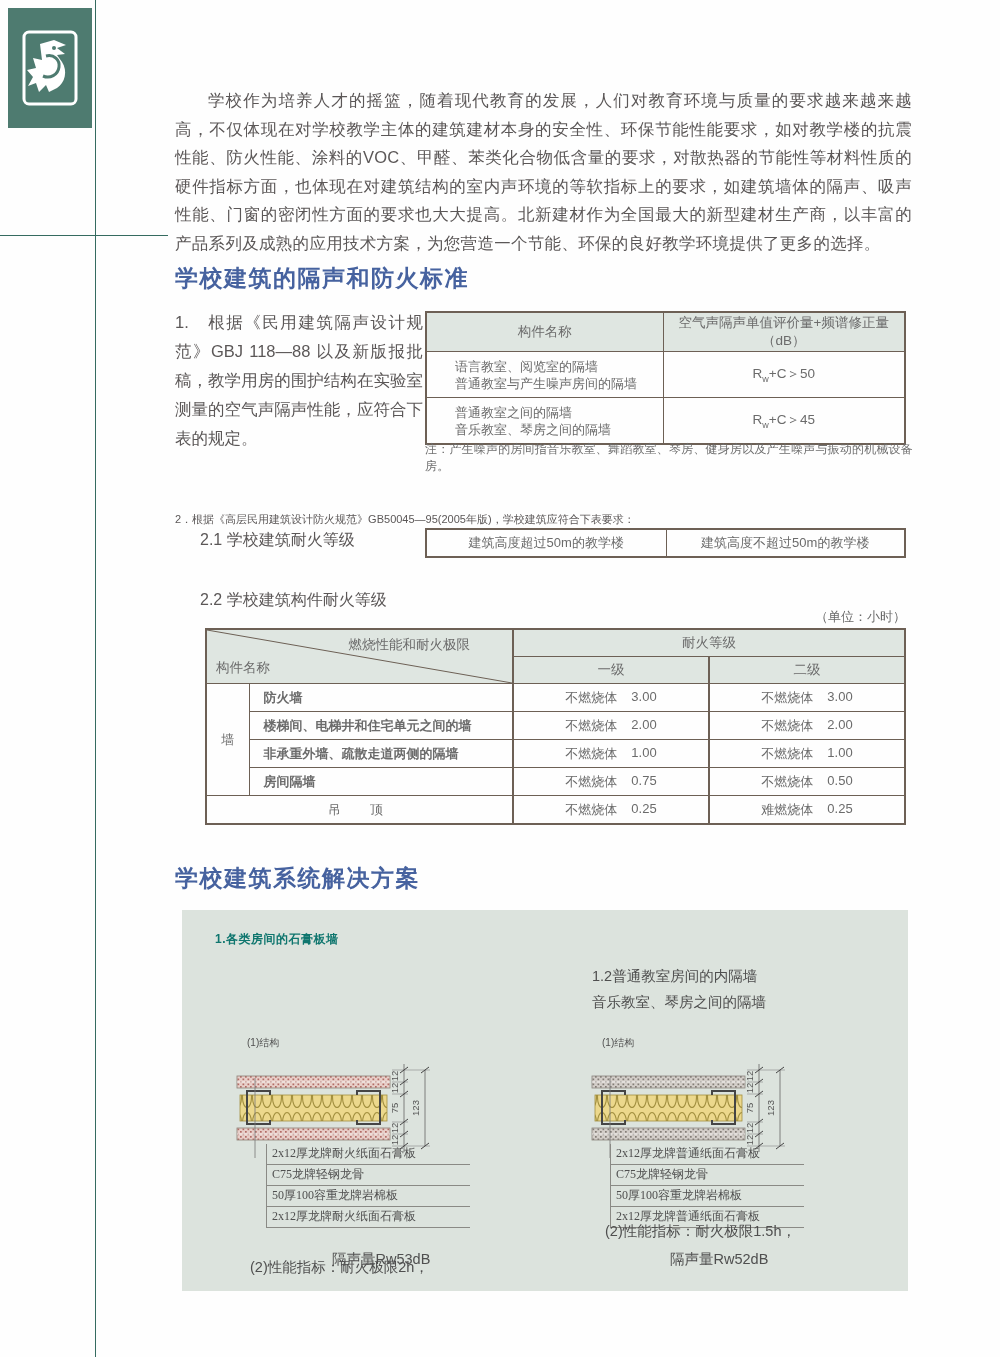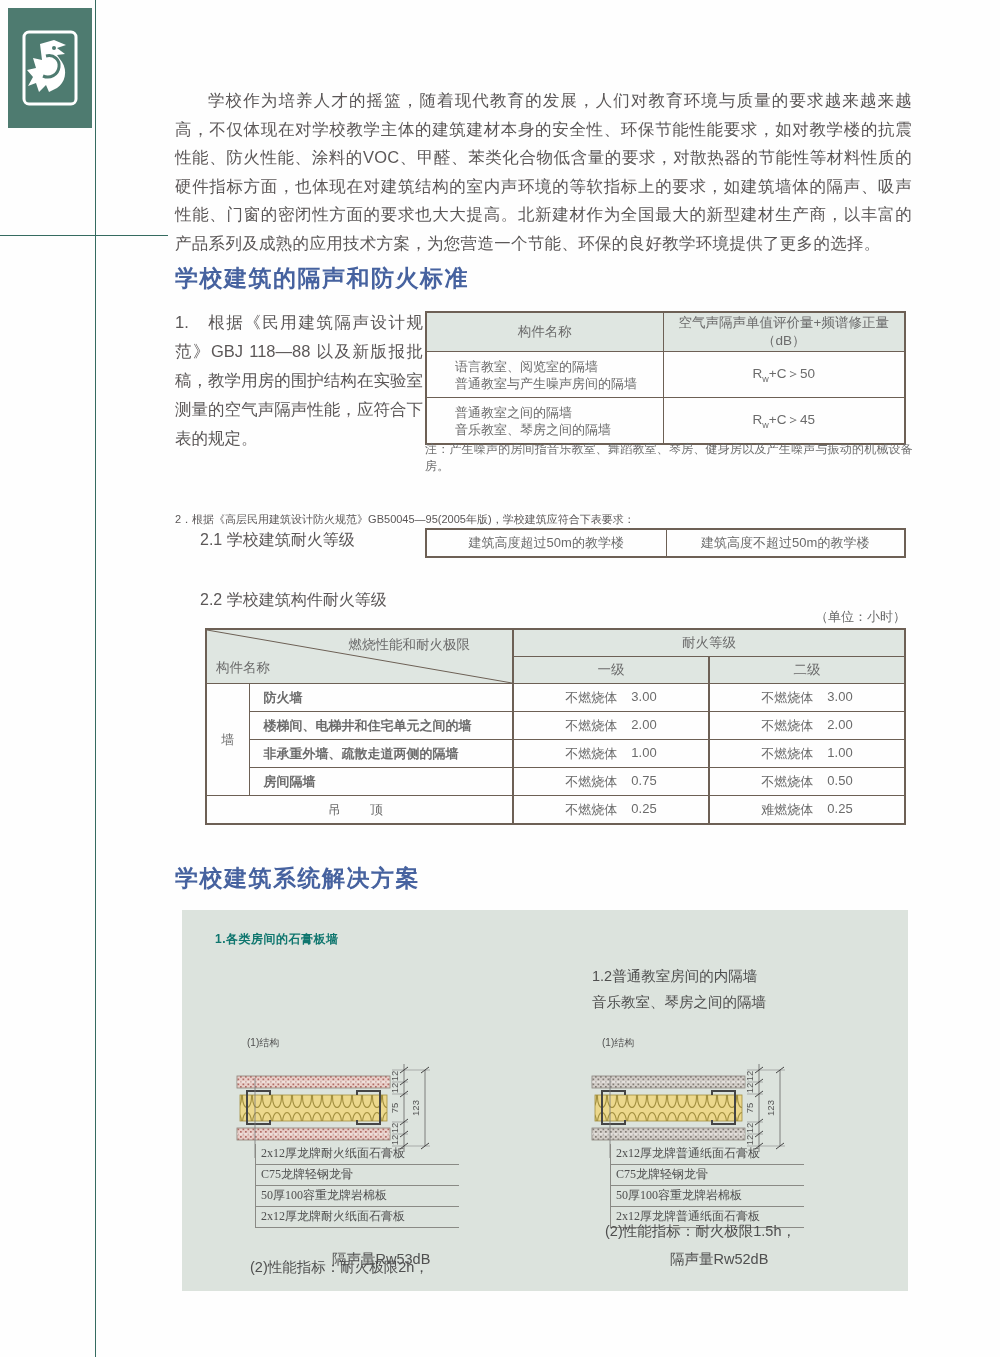--- a/index.html
+++ b/index.html
@@ -67,21 +67,21 @@
   .subt{font-size:14.5px;color:#4f4f4f;line-height:26px;}
   .subtL{left:238px;top:963px;}
   .subtR{left:592px;top:963px;}
   .struct{font-size:10px;color:#4f4f4f;}
   .structL{left:247px;top:1036px;}
   .structR{left:602px;top:1036px;}
   .diagL{left:232px;top:1058px;}
   .diagR{left:587px;top:1058px;}
   .legend{font-family:"Liberation Serif",serif;font-size:12px;color:#4f4f4f;border-left:1px solid #8a8a85;}
   .legend div{border-bottom:1px solid #8a8a85;padding:1px 0 2px 5px;white-space:nowrap;}
-  .legL{left:255px;top:1144px;width:203px;}
+  .legL{left:266px;top:1144px;width:203px;}
   .legR{left:610px;top:1144px;width:193px;}
   .perf{font-size:14.5px;color:#4f4f4f;}
   .pL1{left:250px;top:1258px;} .pL2{left:332px;top:1250px;}
   .pR1{left:605px;top:1222px;} .pR2{left:670px;top:1250px;}
 </style>
 </head>
 <body>
 
 <div class="page">
 

